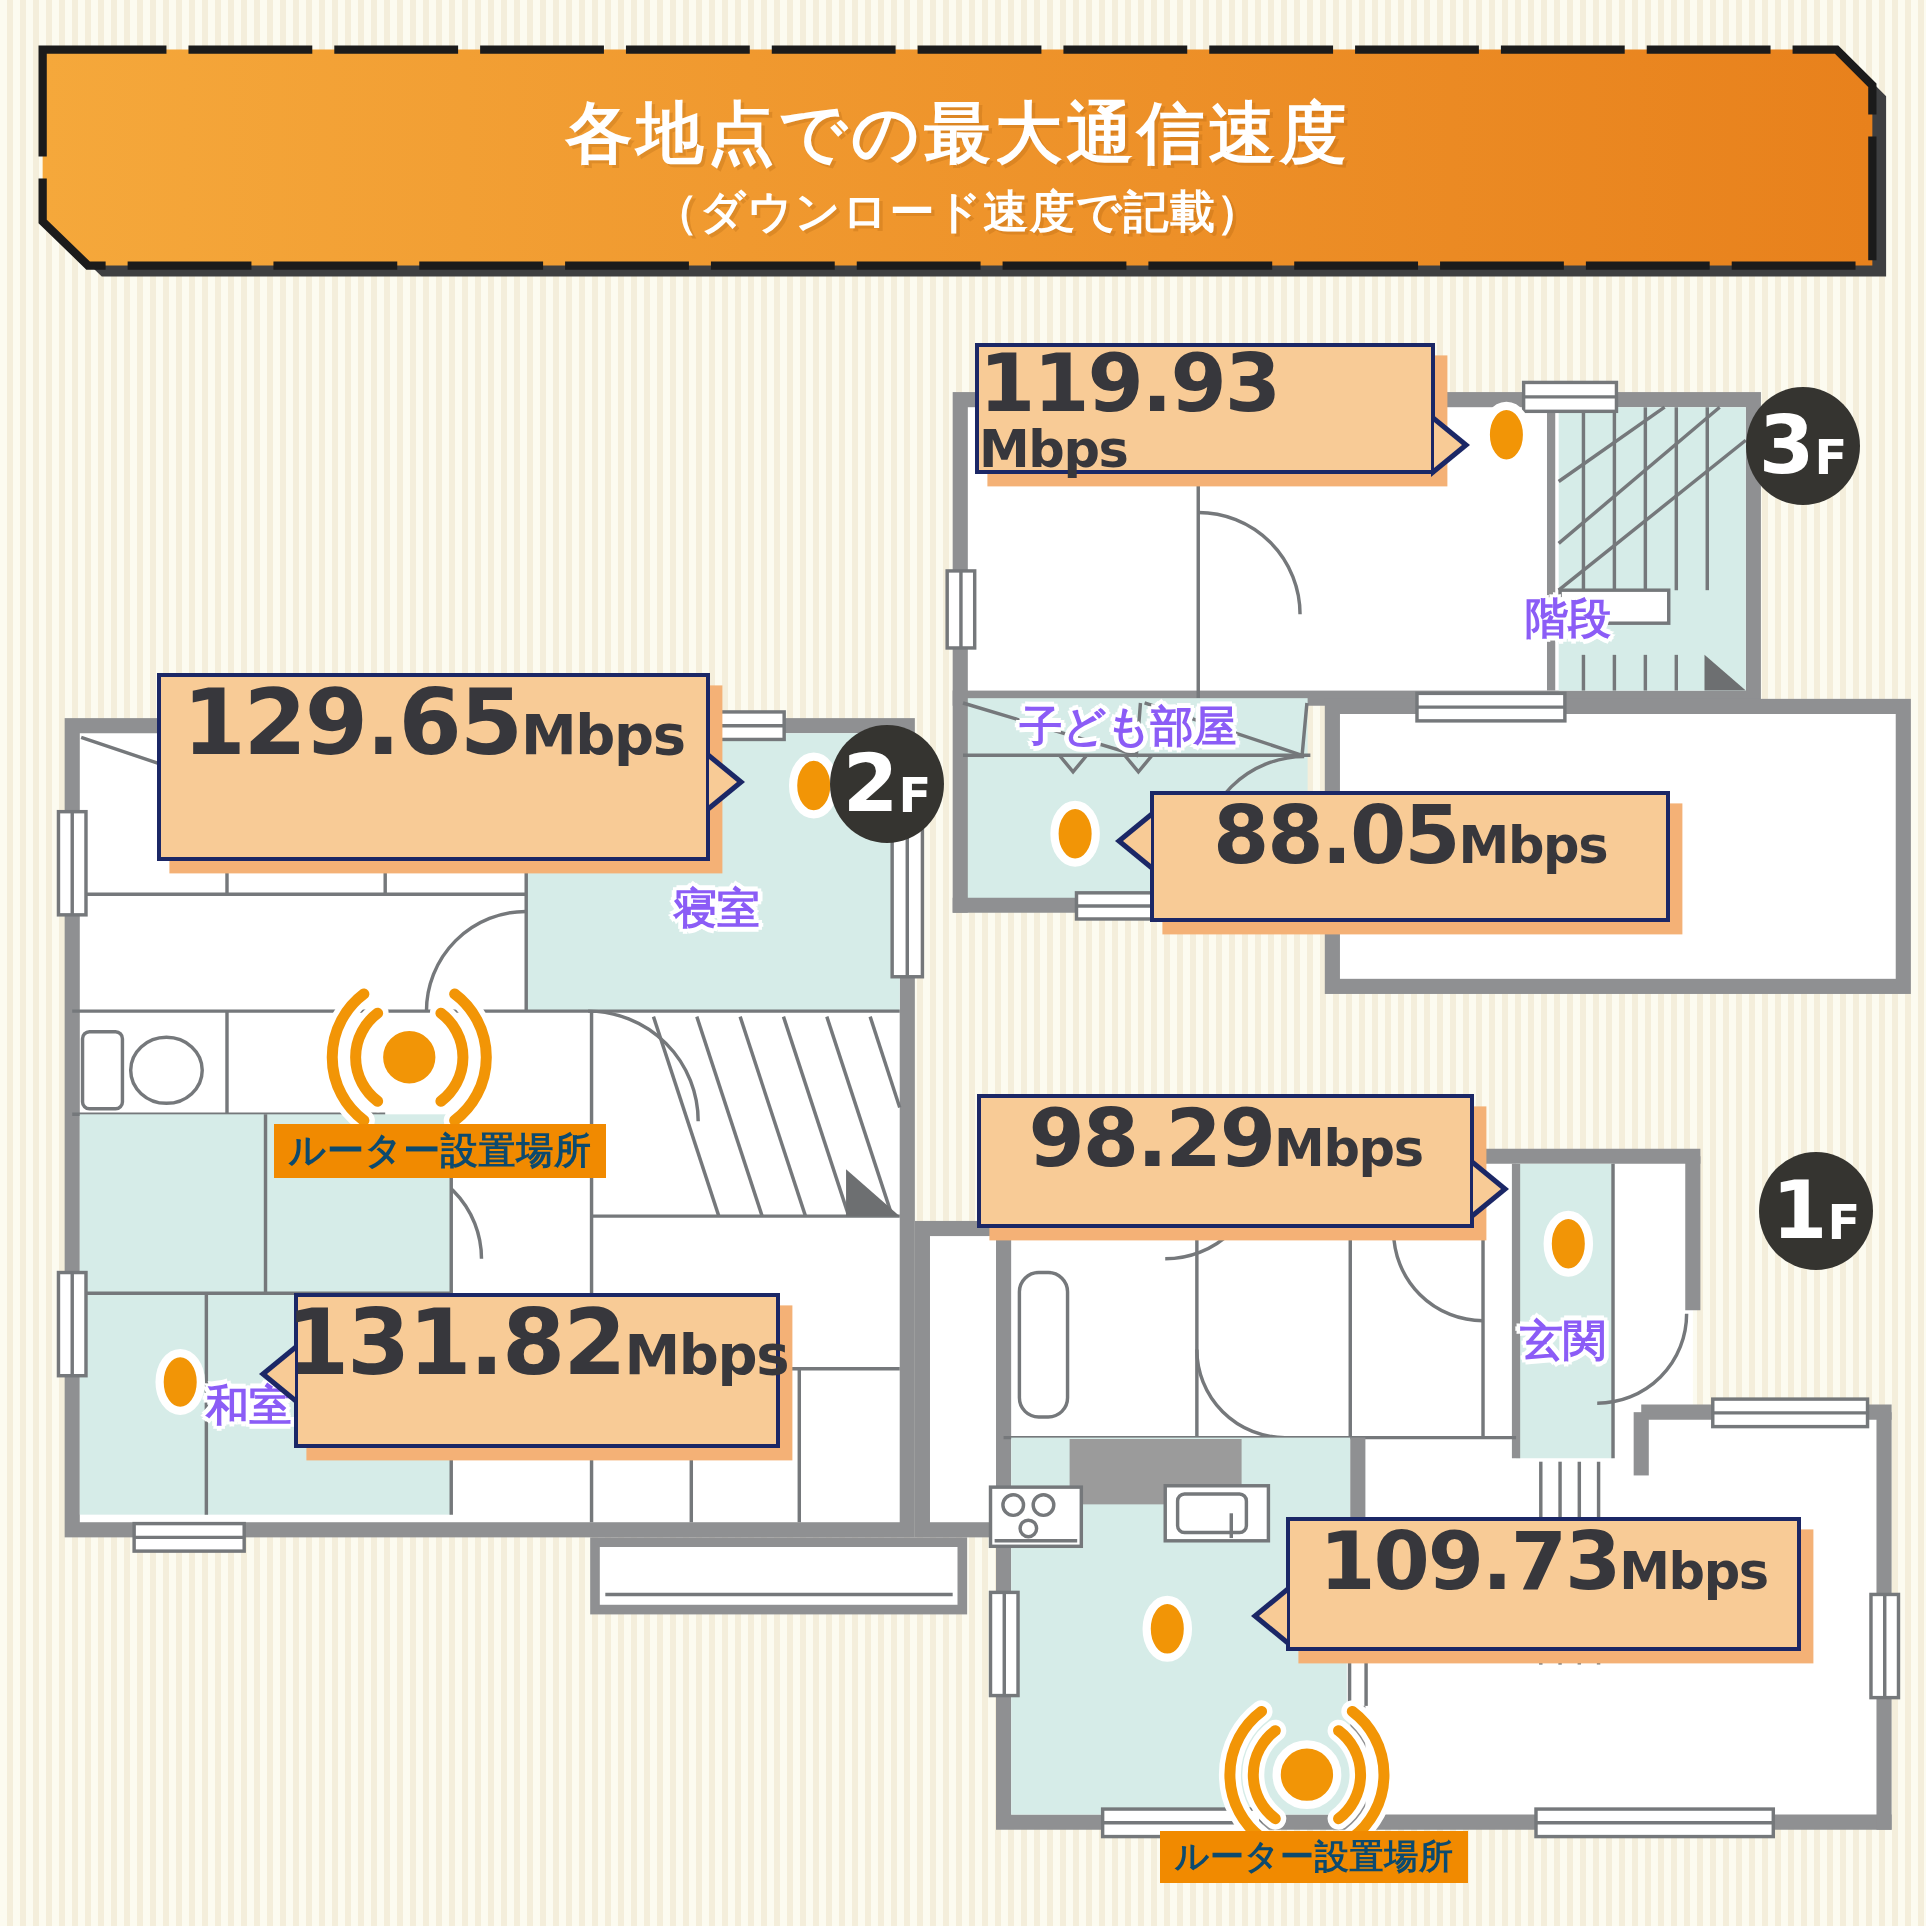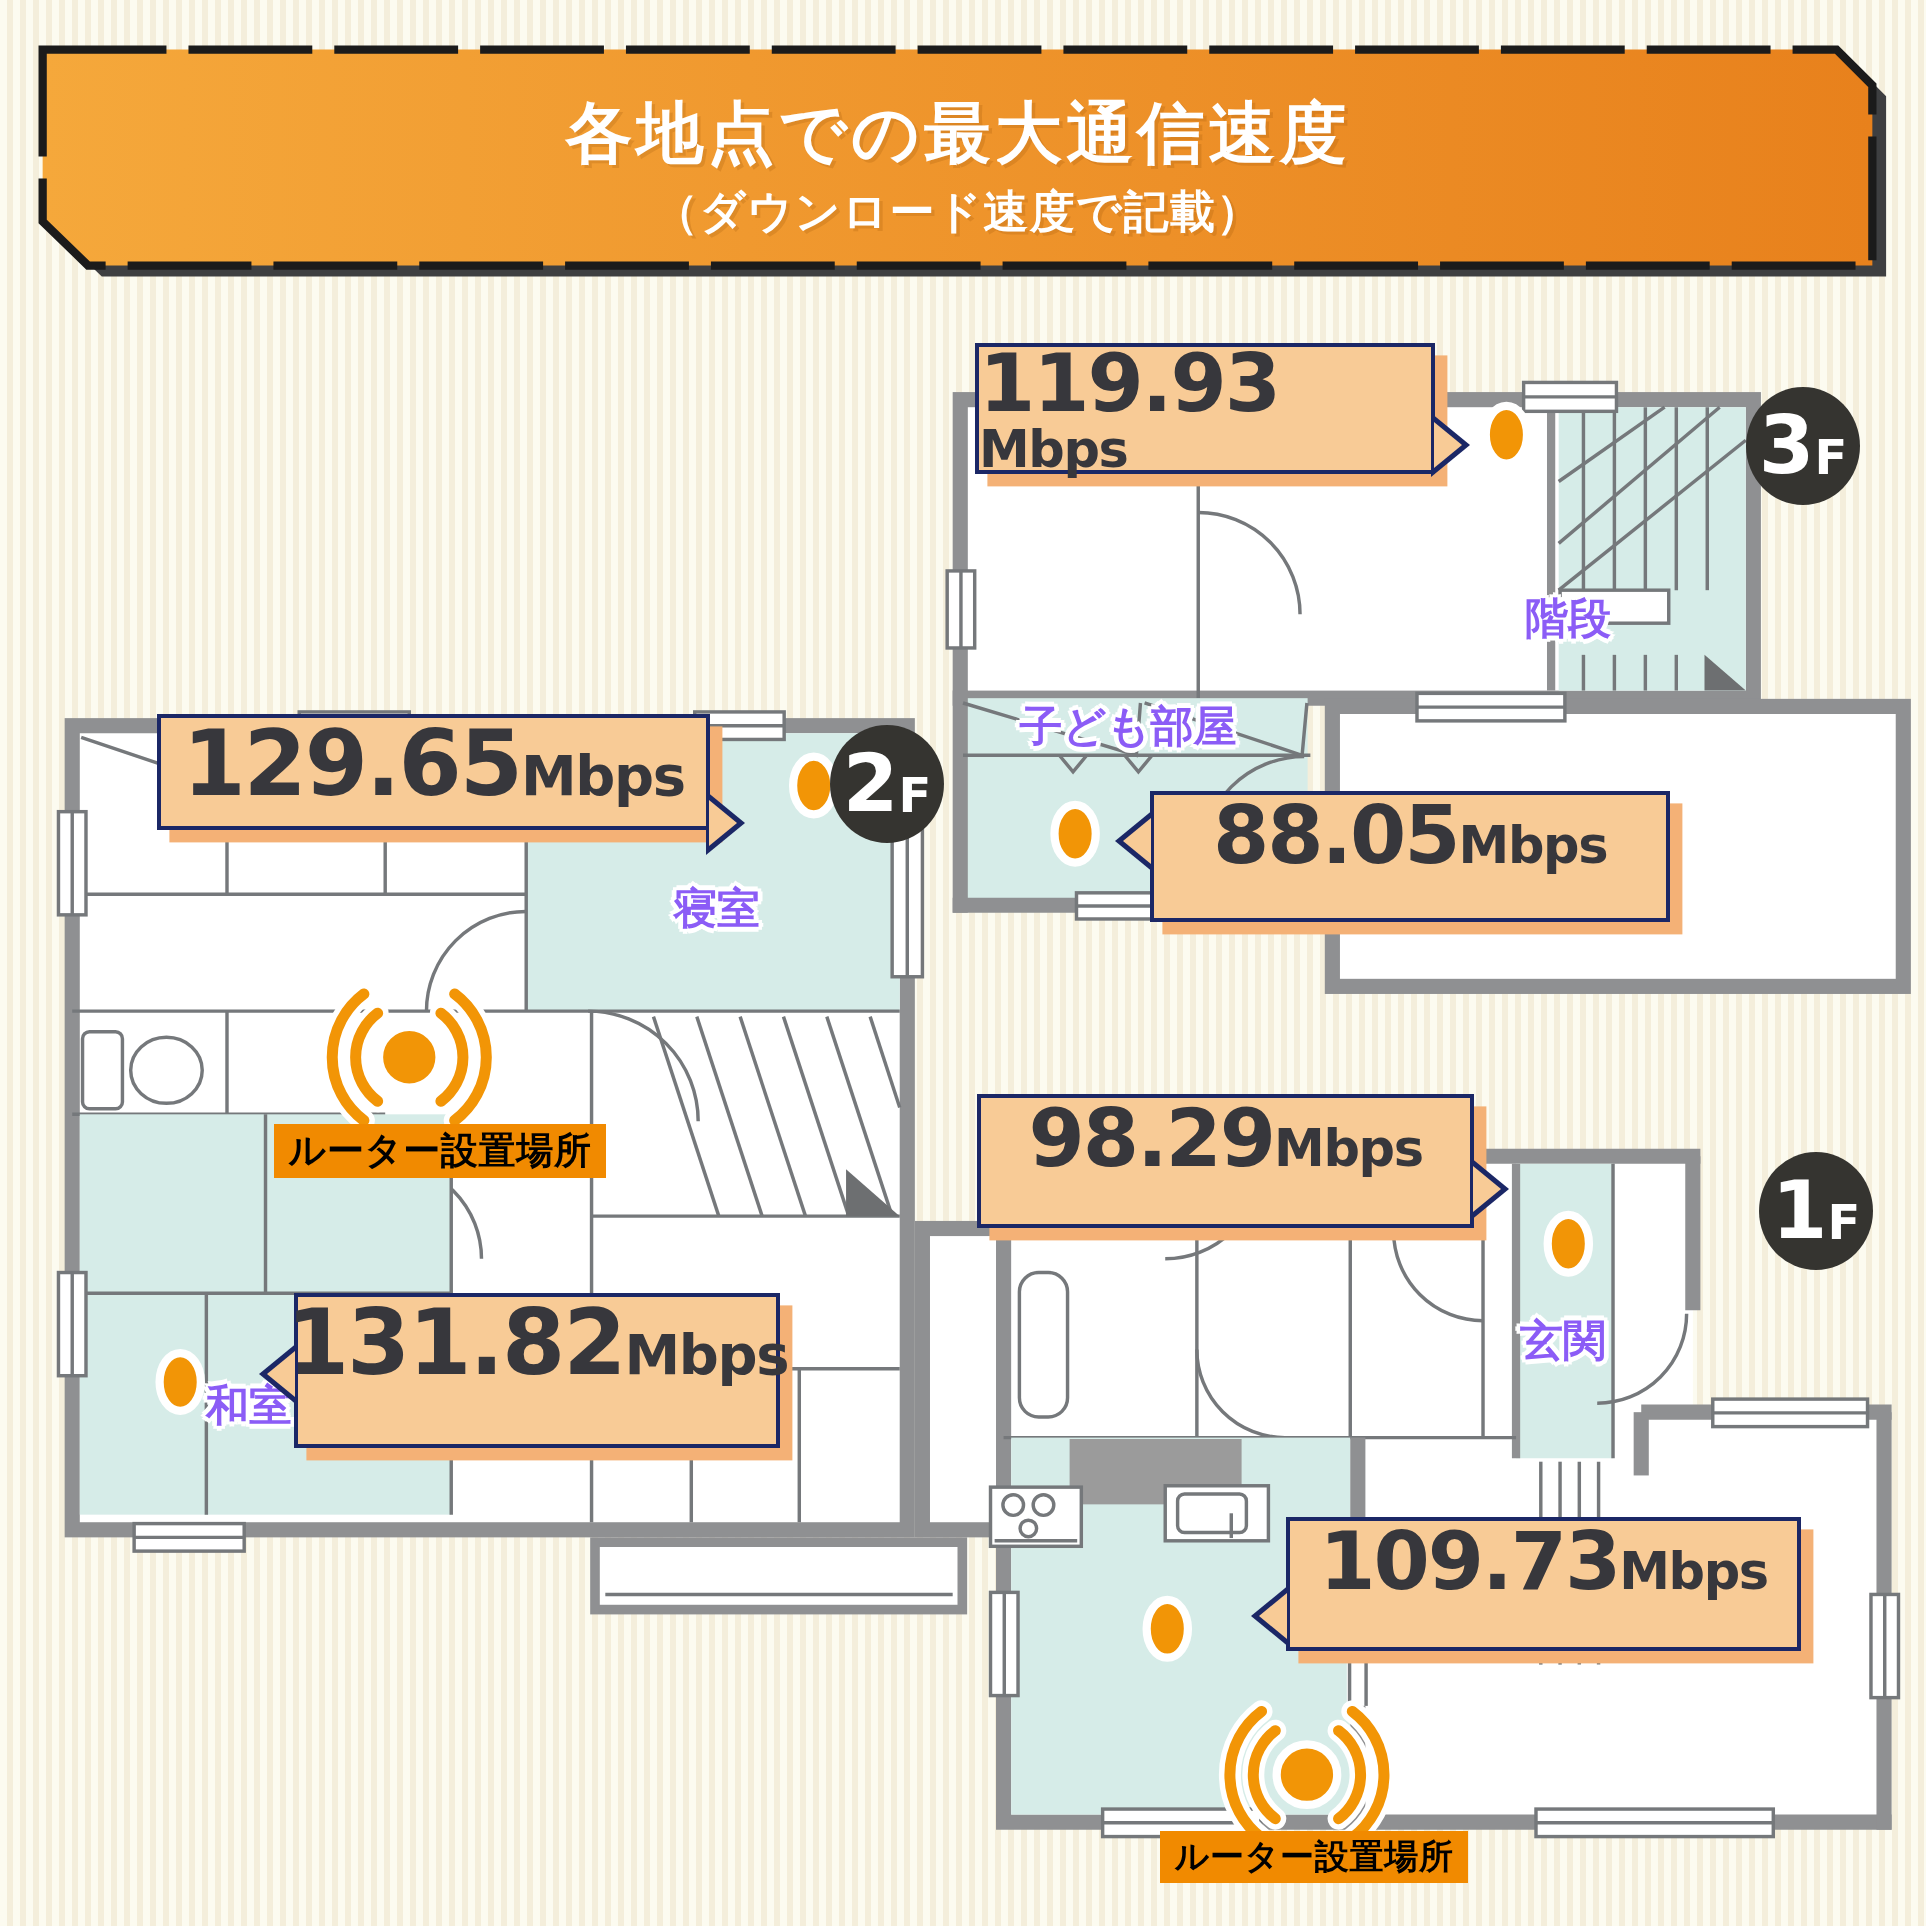--- a/index.html
+++ b/index.html
@@ -69,21 +69,21 @@
   .roomlabel{
     position:absolute;transform:translate(-50%,-50%);
     font-size:43px;font-weight:bold;color:#8b5cf6;white-space:nowrap;
     text-shadow:-3.4px -3.4px 0 #fff,3.4px -3.4px 0 #fff,-3.4px 3.4px 0 #fff,3.4px 3.4px 0 #fff,
                 -4.8px 0 0 #fff,4.8px 0 0 #fff,0 -4.8px 0 #fff,0 4.8px 0 #fff;
   }
   .roomlabel .line{display:block;text-align:center;line-height:1.55;}
 
   
   .routerlabel{
-    position:absolute;background:#F18A00;color:#000000;
+    position:absolute;background:#F18A00;color:#0c4a6e;
     font-weight:bold;font-size:37px;white-space:nowrap;
     display:flex;align-items:center;justify-content:center;
     letter-spacing:0.7px;
   }
 </style>
 </head>
 <body>
 
 <div class="canvas">
 
@@ -338,21 +338,21 @@
     <span class="unit">Mbps</span>
     <div class="tail right" style="top:66px;"></div>
   </div>
 
   <div class="bubble" style="left:1150px;top:791px;width:520px;height:131px;">
     <span class="val">88.05</span>
     <span class="unit">Mbps</span>
     <div class="tail left" style="top:13.8px;"></div>
   </div>
 
-  <div class="bubble big" style="left:157px;top:673px;width:553px;height:116px;margin-top:41px;">
+  <div class="bubble big" style="left:157px;top:673px;width:553px;height:188px;">
     <span class="val">129.65</span>
     <span class="unit">Mbps</span>
     <div class="tail right" style="top:73px;"></div>
   </div>
 
   <div class="bubble big" style="left:294px;top:1293px;width:486px;height:155px;">
     <span class="val">131.82</span>
     <span class="unit">Mbps</span>
     <div class="tail left" style="top:45px;"></div>
   </div>

